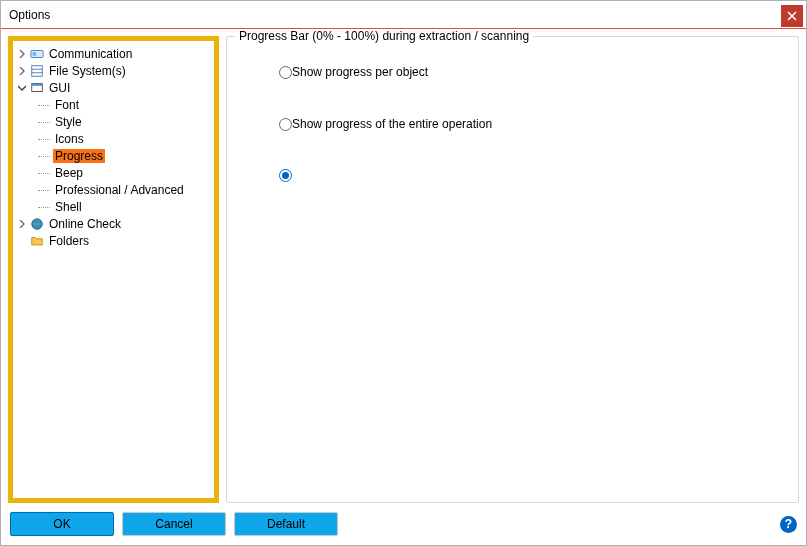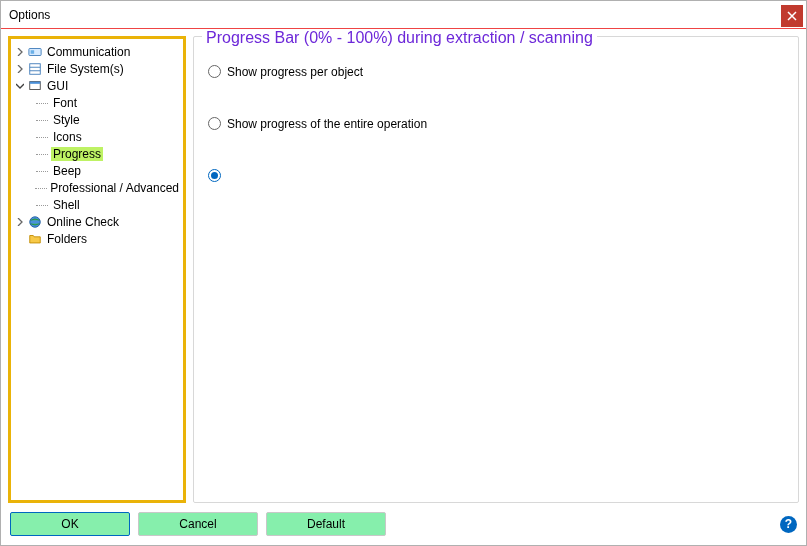--- a/index.html
+++ b/index.html
@@ -9,47 +9,47 @@
   
   .titlebar { height: 28px; display: flex; align-items: center; justify-content: space-between; padding-left: 8px; border-bottom: 1px solid #ef4444; }
   .titlebar .title { font-size: 12px; }
   .close-btn { width: 22px; height: 22px; background: #c13a2e; color: #fff; display: flex; align-items: center; justify-content: center; font-size: 11px; cursor: pointer; margin-right:3px; margin-top:2px; }
   .close-btn svg { width:10px; height:10px; }
 
   
   .content { flex: 1; display: flex; padding: 7px 7px 0 7px; gap: 7px; overflow:hidden; }
 
   
-  .tree-pane { width: 178px; border: 3px solid #eab308; background: #fff; padding: 4px 2px; overflow: auto; }
+  .tree-pane { width: 211px; border: 5px solid #eab308; background: #fff; padding: 4px 2px; overflow: auto; }
   .tree-row { display: flex; align-items: center; height: 17px; white-space: nowrap; cursor: default; }
   .twist { width: 14px; display:flex; align-items:center; justify-content:center; color:#5a5a5a; font-size: 10px; }
   .twist svg { width:8px; height:8px; }
   .ticon { width: 16px; height:16px; display:flex; align-items:center; justify-content:center; margin-right:2px; }
   .tlabel { padding: 0 2px; }
-  .tlabel.selected { background: #bef264; }
+  .tlabel.selected { background: #f97316; }
   .elbow { width:24px; position:relative; }
   .elbow::before { content:""; position:absolute; left:9px; top:0; bottom:50%; border-left:1px dotted #9a9a9a; }
   .elbow::after  { content:""; position:absolute; left:9px; top:50%; width:12px; border-top:1px dotted #9a9a9a; }
   .elbow.mid::before { bottom:0; }
   .elbow.last::before { bottom:50%; }
 
   
   .right-pane { flex:1; position:relative; }
   .groupbox { position:absolute; top:0; left:0; right:0; bottom:0; border:1px solid #d8d8d8; border-radius:2px; }
-  .group-title { position:absolute; top:-8px; left:8px; background:#fff; padding:0 4px; font-size:16px; color:#6d28d9; }
+  .group-title { position:absolute; top:-8px; left:8px; background:#fff; padding:0 4px; font-size:12px; color:#000000; }
   .options-body { padding: 28px 14px; }
-  .radio-row { display:flex; align-items:flex-start; gap:6px; cursor:pointer; }
+  .radio-row { display:flex; align-items:flex-end; cursor:pointer;margin-left:38px; }
   .radio-row + .radio-row { margin-top: 38px; }
   .radio { width:13px; height:13px; border:1px solid #666; border-radius:50%; display:flex; align-items:center; justify-content:center; background:#fff; }
   .radio.checked { border-color:#0067c0; }
   .radio.checked::after { content:""; width:7px; height:7px; background:#0067c0; border-radius:50%; }
 
   
   .bottom { height: 42px; display:flex; align-items:center; padding: 0 9px; gap: 8px; }
-  .btn { width:120px; height:24px; border:1px solid #c8c8c8; background:#86efac; display:flex; align-items:center; justify-content:center; cursor:pointer; font-size:12px; border-radius:2px; }
+  .btn { width:104px; height:24px; border:1px solid #c8c8c8; background:#0ea5e9; display:flex; align-items:center; justify-content:center; cursor:pointer; font-size:12px; border-radius:2px; }
   .btn.primary { border-color:#0067c0; }
   .spacer { flex:1; }
   .help-icon { width:17px; height:17px; border-radius:50%; background:#0067c0; color:#fff; display:flex; align-items:center; justify-content:center; font-size:12px; font-weight:bold; cursor:pointer; }
 
   
   .ic-comm svg, .ic-fs svg, .ic-lang svg, .ic-img svg, .ic-gui svg, .ic-online svg, .ic-folder svg { width:14px; height:14px; }
 </style>
 </head>
 <body>
 

